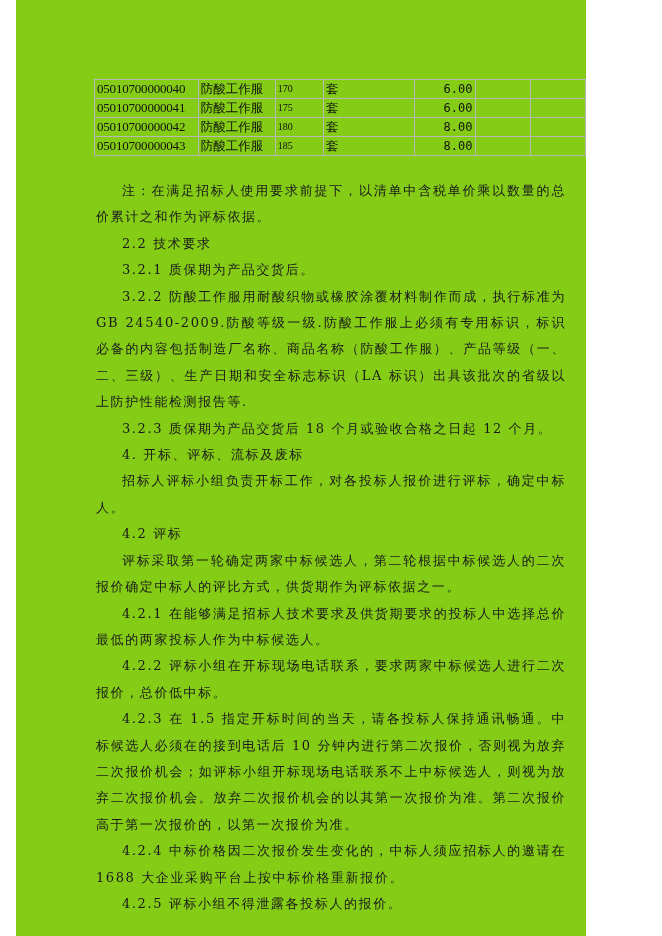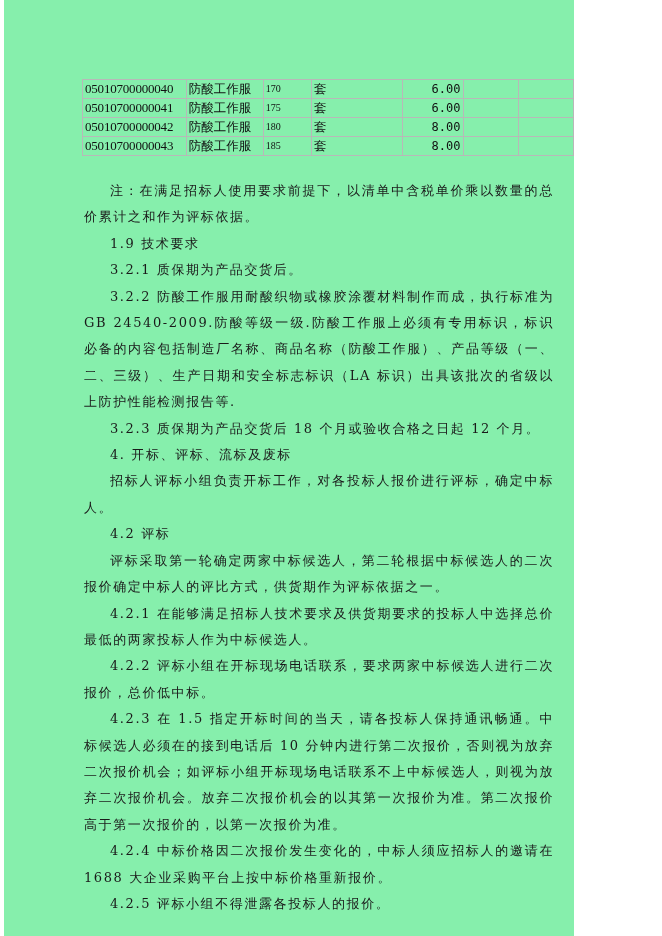--- a/index.html
+++ b/index.html
@@ -1,21 +1,21 @@
 <!DOCTYPE html>
 <html><head>
 <meta charset="utf-8">
 <style>
   html, body { margin: 0; padding: 0; background: #ffffff; }
   body {
     width: 662px; height: 936px; position: relative; overflow: hidden;
     font-family: "DejaVu Serif", "Liberation Serif", serif;
     color: #1a1a1a;
   }
-  .page { position: absolute; left: 4px; top: 0; width: 570px; height: 936px; background: #86efac; }
+  .page { position: absolute; left: 16px; top: 0; width: 570px; height: 936px; background: #84cc16; }
   table.items {
     position: absolute; left: 78px; top: 79px;
     border-collapse: collapse;
     font-size: 12.5px;
     table-layout: fixed;
   }
   table.items td {
     border: 1px solid #b8b8b8;
     height: 18px; padding: 0 2px; line-height: 18px;
     white-space: nowrap; overflow: hidden;
@@ -78,21 +78,21 @@
         <td class="unit">套</td>
         <td class="qty">8.00</td>
         <td class="c6"></td>
         <td class="c7"></td>
       </tr>
     </tbody>
   </table>
 
   <div class="body-text">
     <p>注：在满足招标人使用要求前提下，以清单中含税单价乘以数量的总价累计之和作为评标依据。</p>
-    <p>1.9 技术要求</p>
+    <p>2.2 技术要求</p>
     <p>3.2.1 质保期为产品交货后。</p>
     <p>3.2.2 防酸工作服用耐酸织物或橡胶涂覆材料制作而成，执行标准为 GB 24540-2009.防酸等级一级.防酸工作服上必须有专用标识，标识必备的内容包括制造厂名称、商品名称（防酸工作服）、产品等级（一、二、三级）、生产日期和安全标志标识（LA 标识）出具该批次的省级以上防护性能检测报告等.</p>
     <p>3.2.3 质保期为产品交货后 18 个月或验收合格之日起 12 个月。</p>
     <p>4. 开标、评标、流标及废标</p>
     <p>招标人评标小组负责开标工作，对各投标人报价进行评标，确定中标人。</p>
     <p>4.2 评标</p>
     <p>评标采取第一轮确定两家中标候选人，第二轮根据中标候选人的二次报价确定中标人的评比方式，供货期作为评标依据之一。</p>
     <p>4.2.1 在能够满足招标人技术要求及供货期要求的投标人中选择总价最低的两家投标人作为中标候选人。</p>
     <p>4.2.2 评标小组在开标现场电话联系，要求两家中标候选人进行二次报价，总价低中标。</p>
     <p>4.2.3 在 1.5 指定开标时间的当天，请各投标人保持通讯畅通。中标候选人必须在的接到电话后 10 分钟内进行第二次报价，否则视为放弃二次报价机会；如评标小组开标现场电话联系不上中标候选人，则视为放弃二次报价机会。放弃二次报价机会的以其第一次报价为准。第二次报价高于第一次报价的，以第一次报价为准。</p>

